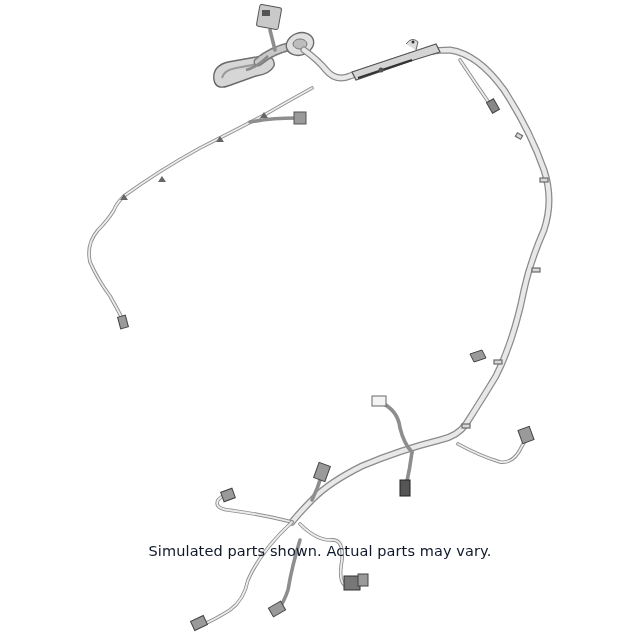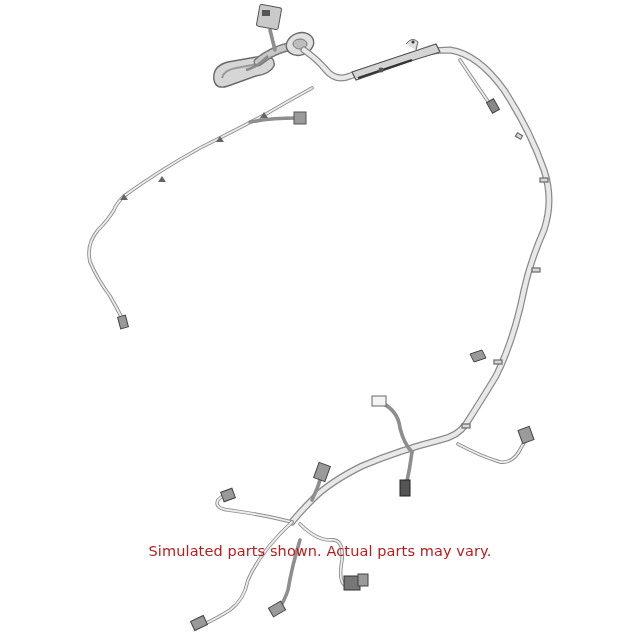--- a/index.html
+++ b/index.html
@@ -1,21 +1,21 @@
 <!DOCTYPE html>
 <html><head>
   <meta charset="utf-8">
   <style>
     html, body { margin: 0; padding: 0; background: #ffffff; }
     body { width: 640px; height: 640px; position: relative; overflow: hidden; font-family: "DejaVu Sans", sans-serif; }
     .stage { position: absolute; left: 0; top: 0; width: 640px; height: 640px; background: #ffffff; }
     svg.harness { position: absolute; left: 0; top: 0; width: 640px; height: 640px; }
     .caption {
       position: absolute; left: 0; top: 543px; width: 640px; text-align: center;
-      font-family: "DejaVu Sans", sans-serif; font-size: 14.5px; color: #b91c1c;
+      font-family: "DejaVu Sans", sans-serif; font-size: 14.5px; color: #0f172a;
       letter-spacing: 0.1px;
     }
     .w-main { fill: none; stroke: #8a8a8a; stroke-width: 7; stroke-linecap: round; stroke-linejoin: round; }
     .w-main-in { fill: none; stroke: #e8e8e8; stroke-width: 4.5; stroke-linecap: round; stroke-linejoin: round; }
     .w { fill: none; stroke: #8e8e8e; stroke-width: 3.6; stroke-linecap: round; stroke-linejoin: round; }
     .w-in { fill: none; stroke: #ececec; stroke-width: 1.8; stroke-linecap: round; stroke-linejoin: round; }
     .clip { stroke: #6a6a6a; stroke-width: 1.2; fill: #d8d8d8; }
     .conn { fill: #9a9a9a; stroke: #444; stroke-width: 1; }
     .conn-dark { fill: #555; stroke: #222; stroke-width: 1; }
   </style>

